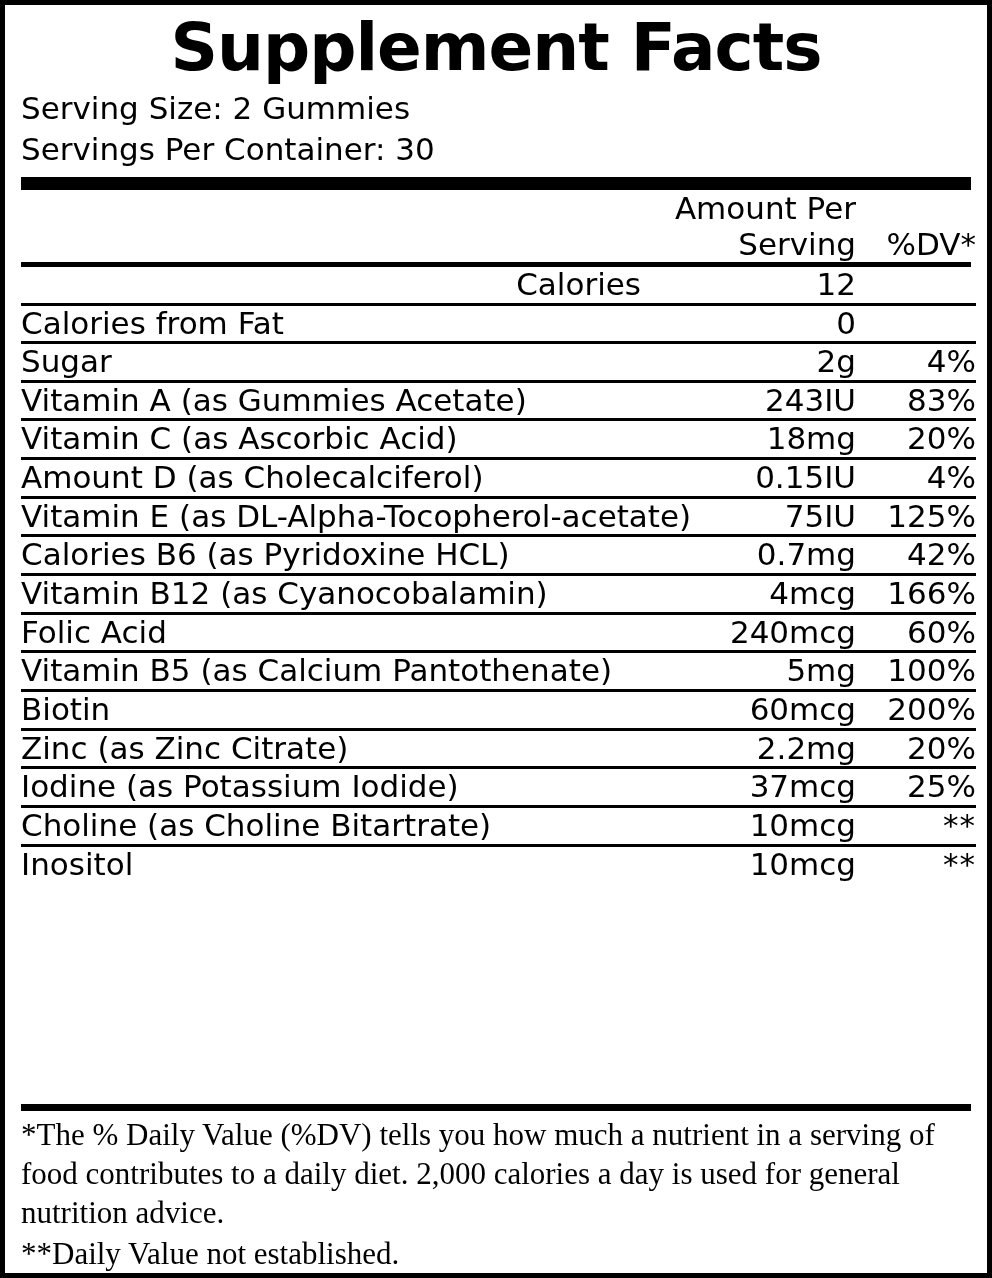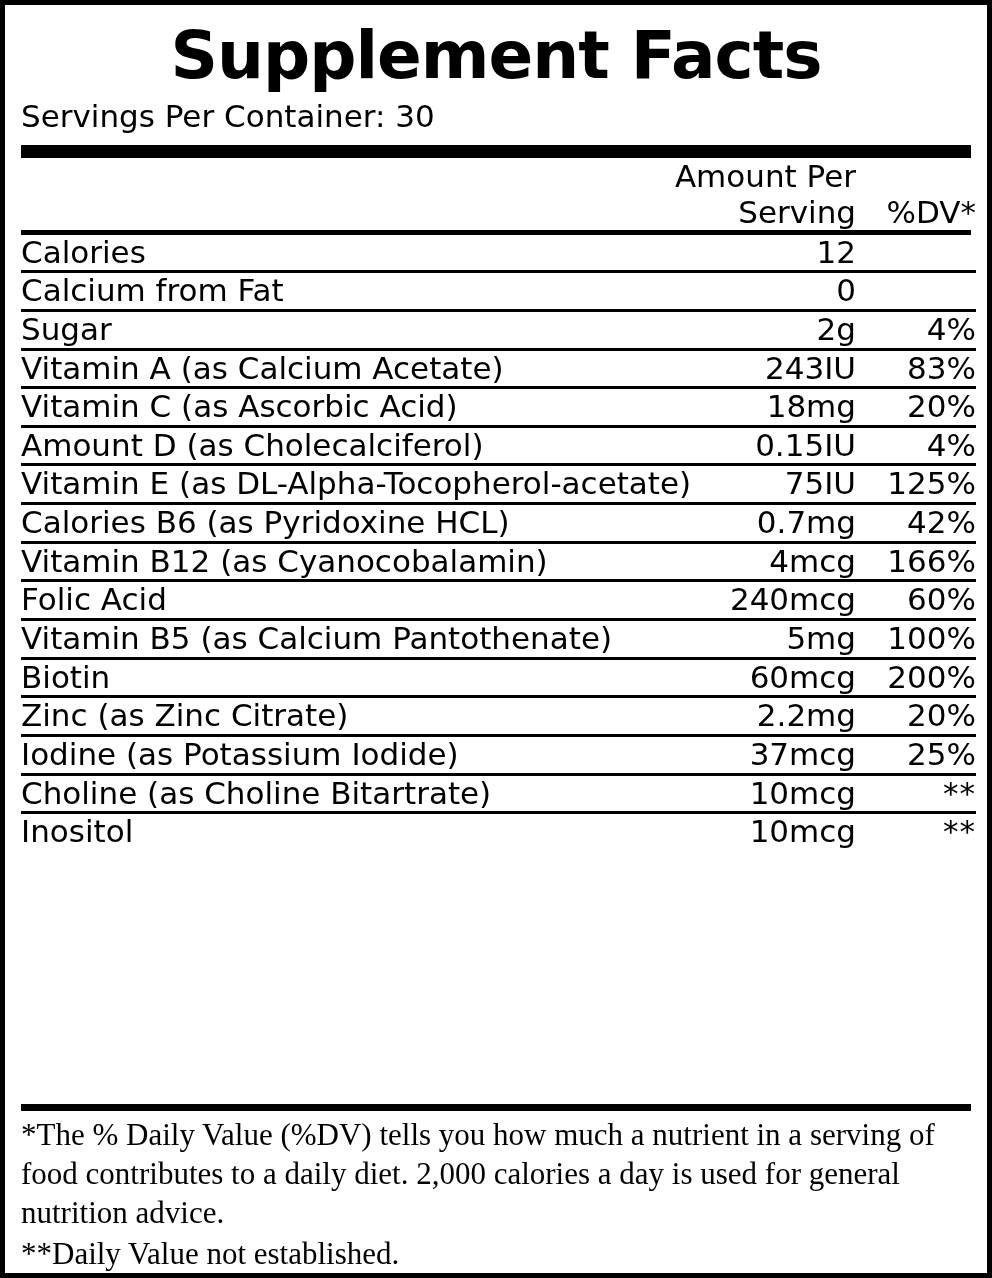--- a/index.html
+++ b/index.html
@@ -12,21 +12,21 @@
     height: 1278px;
     font-family: "DejaVu Sans", sans-serif;
     color: #000000;
     overflow: hidden;
   }
   .panel {
     box-sizing: border-box;
     width: 992px;
     height: 1278px;
     border: 5px solid #000000;
-    padding: 12px 16px 0 16px;
+    padding: 4px 16px 0 16px;
     display: flex;
     flex-direction: column;
   }
   .title {
     font-size: 66px;
     font-weight: bold;
     text-align: center;
     letter-spacing: -1px;
     line-height: 1.05;
     margin: 4px 0 6px 0;
@@ -61,21 +61,21 @@
     font-weight: bold;
     font-size: 31px;
     padding: 4px 0 4px 0;
   }
   .head-row .col-name { border: 0; }
   .row td {
     border-top: 3px solid #000000;
     padding: 4px 0 3px 0;
     line-height: 1.15;
   }
-  .row:first-child td { border-top: 0; }
+  .row:first-child td { border-top: 0; text-align: right; }
   .name-cell { white-space: nowrap; }
   .dv-stars { font-size: 31px; letter-spacing: 1px; }
   .footnote-wrap {
     border-top: 7px solid #000000;
     padding-top: 4px;
     margin-top: 0;
     font-family: Liberation Serif, serif;
   }
   .footnote {
     font-size: 31px;
@@ -89,20 +89,21 @@
   .head-divider { border-top: 5px solid #000000; }
   .spacer { flex: 1 1 auto; }
 </style>
 </head>
 <body>
 
 <div class="panel">
 
   <div class="title">Supplement Facts</div>
 
+  <div class="serving-line">Serving Size: 2 Gummies</div>
   <div class="serving-line">Servings Per Container: 30</div>
 
   <div class="rule-thick"></div>
 
   <table class="facts">
     <thead>
       <tr class="head-row">
         <th class="col-name"></th>
         <th class="col-amt">Amount Per Serving</th>
         <th class="col-dv">%DV*</th>
@@ -113,31 +114,31 @@
   <div class="head-divider"></div>
 
   <table class="facts">
     <tbody id="rows-body">
         <tr class="row">
           <td class="col-name name-cell">Calories</td>
           <td class="col-amt">12</td>
           <td class="col-dv"></td>
         </tr>
         <tr class="row">
-          <td class="col-name name-cell">Calcium from Fat</td>
+          <td class="col-name name-cell">Calories from Fat</td>
           <td class="col-amt">0</td>
           <td class="col-dv"></td>
         </tr>
         <tr class="row">
           <td class="col-name name-cell">Sugar</td>
           <td class="col-amt">2g</td>
           <td class="col-dv">4%</td>
         </tr>
         <tr class="row">
-          <td class="col-name name-cell">Vitamin A (as Calcium Acetate)</td>
+          <td class="col-name name-cell">Vitamin A (as Gummies Acetate)</td>
           <td class="col-amt">243IU</td>
           <td class="col-dv">83%</td>
         </tr>
         <tr class="row">
           <td class="col-name name-cell">Vitamin C (as Ascorbic Acid)</td>
           <td class="col-amt">18mg</td>
           <td class="col-dv">20%</td>
         </tr>
         <tr class="row">
           <td class="col-name name-cell">Amount D (as Cholecalciferol)</td>

